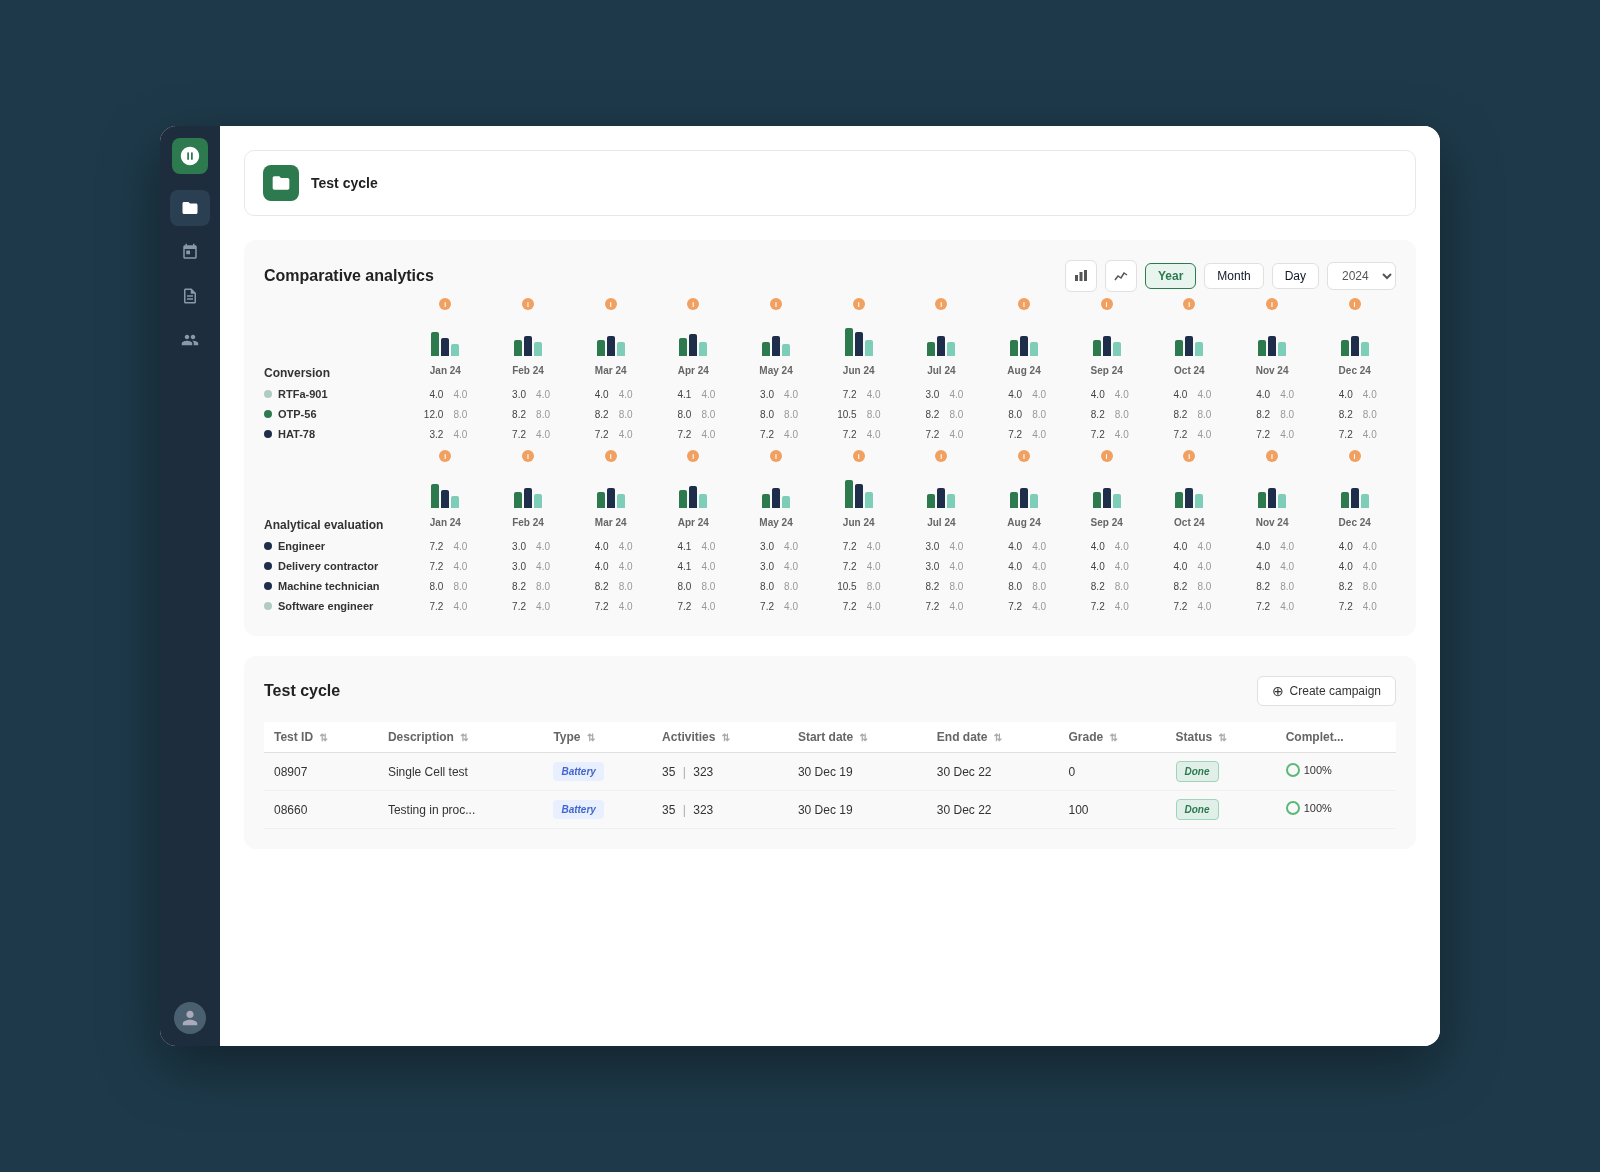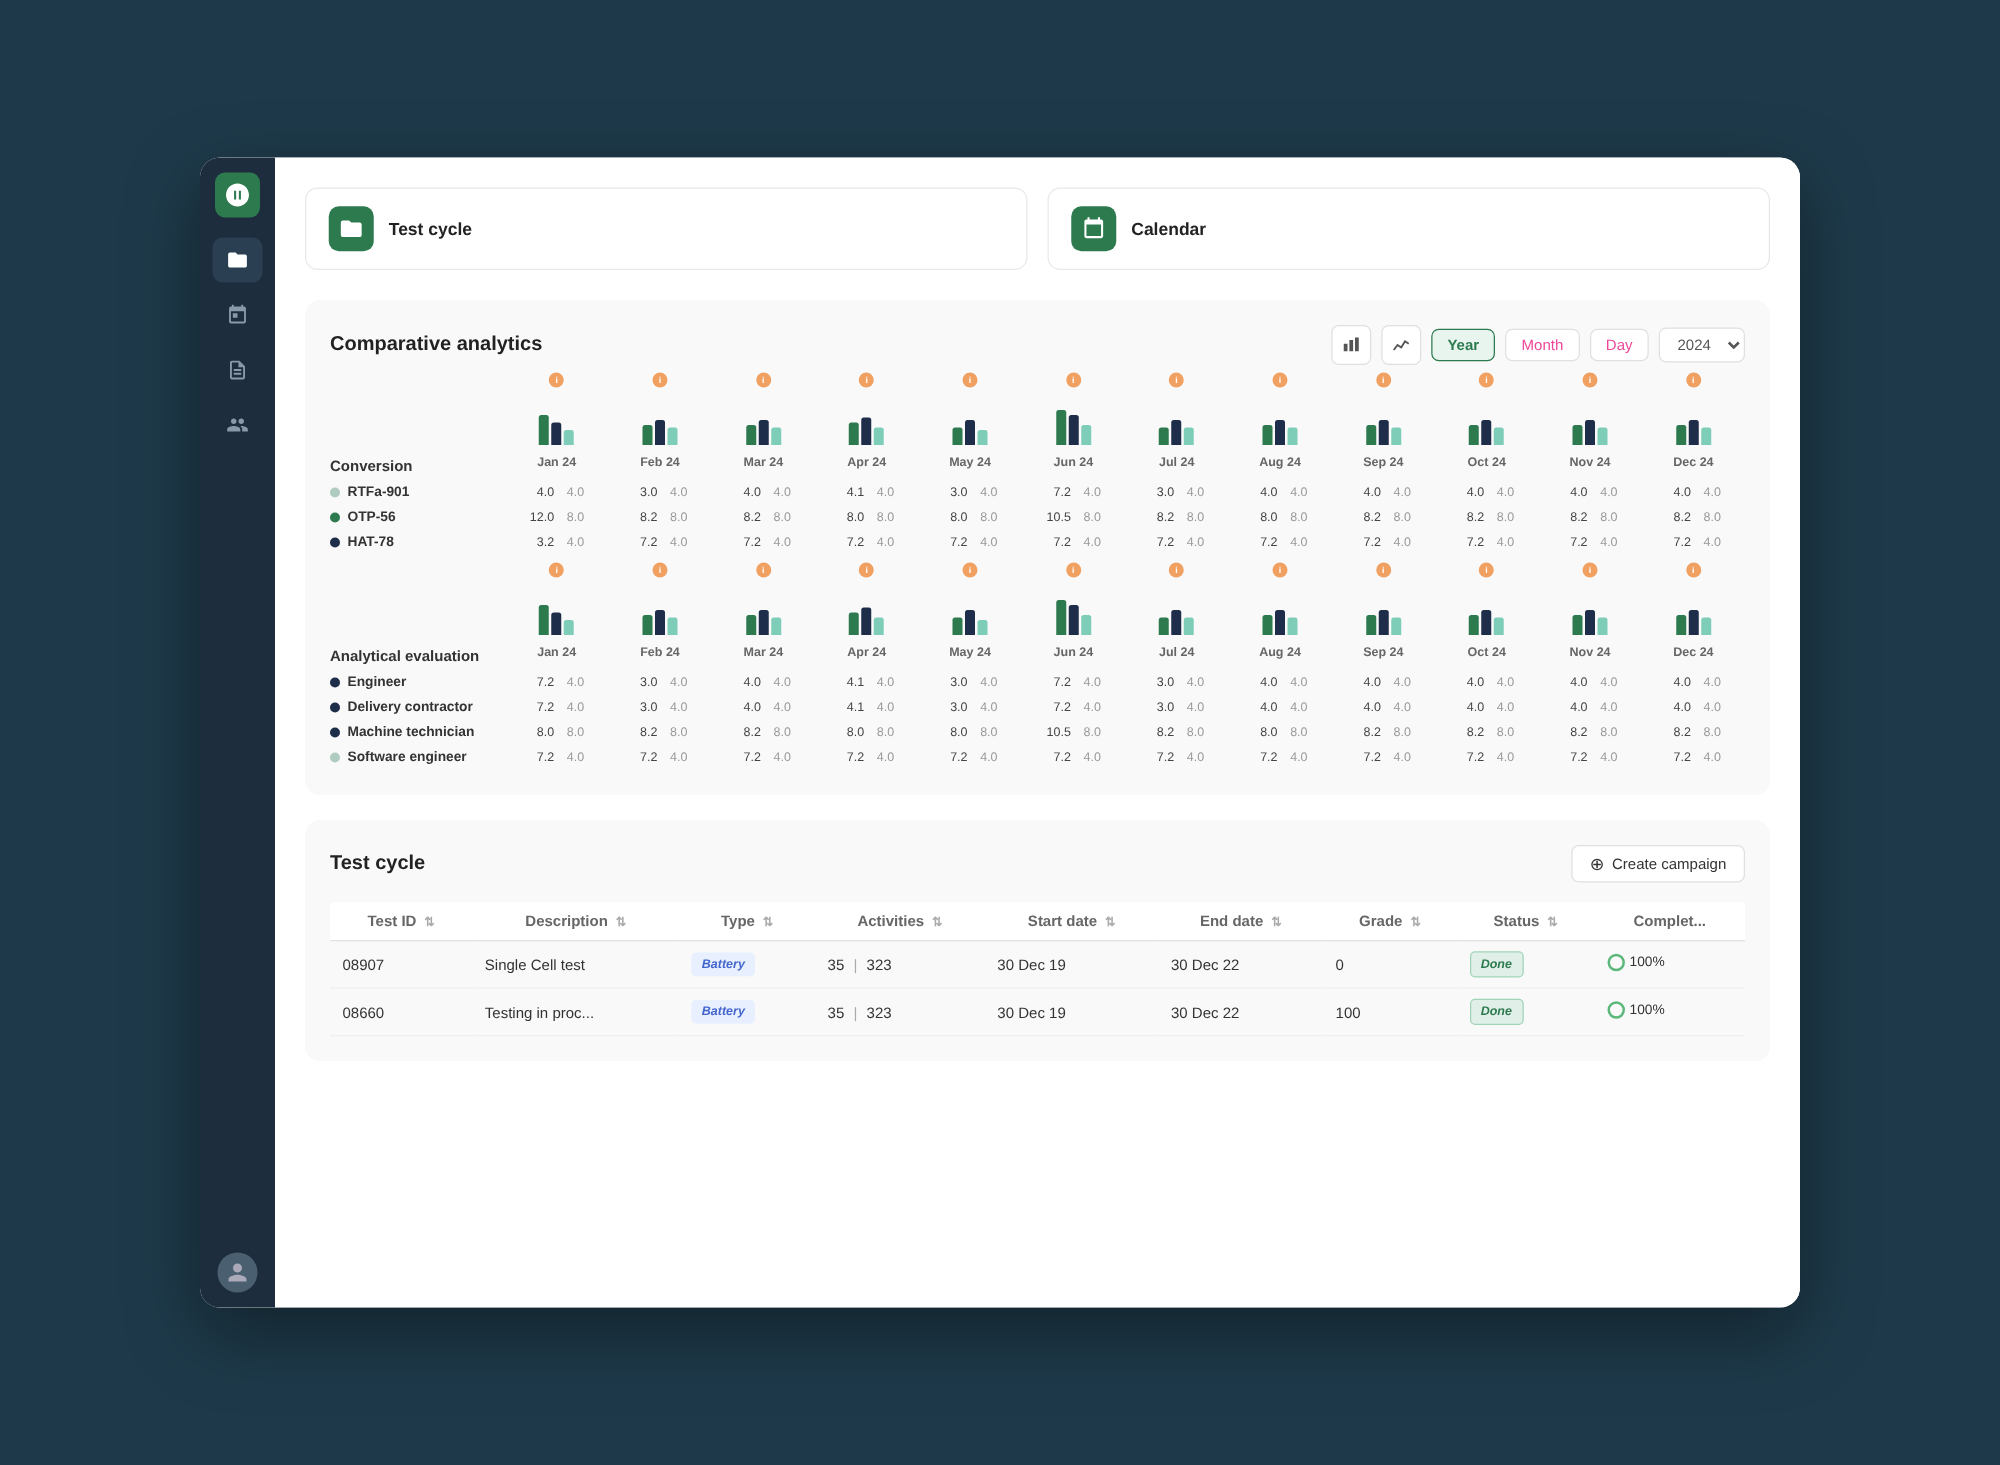--- a/index.html
+++ b/index.html
@@ -150,21 +150,21 @@
       cursor: pointer;
       color: #555;
     }
     .period-btn {
       padding: 5px 12px;
       border: 1px solid #e0e0e0;
       border-radius: 6px;
       background: white;
       font-size: 12px;
       cursor: pointer;
-      color: #ec4899;
+      color: #0f172a;
     }
     .period-btn.active {
       background: #e8f5ee;
       border-color: #2d7a4f;
       color: #2d7a4f;
       font-weight: 600;
     }
     .year-select {
       padding: 5px 10px;
       border: 1px solid #e0e0e0;
@@ -260,21 +260,21 @@
       align-items: center;
       gap: 6px;
     }
     
     .data-table {
       width: 100%;
       border-collapse: collapse;
       font-size: 12px;
     }
     .data-table th {
-      text-align: center;
+      text-align: left;
       padding: 8px 10px;
       color: #666;
       font-weight: 600;
       border-bottom: 1px solid #e0e0e0;
       background: white;
       white-space: nowrap;
     }
     .data-table td {
       padding: 8px 10px;
       border-bottom: 1px solid #f0f0f0;
@@ -373,28 +373,20 @@
     <div class="main-content">
 
       <div class="nav-cards">
         <div class="nav-card">
           <div class="nav-card-icon">
             <svg viewBox="0 0 24 24">
                 <path d="M10 4H4c-1.1 0-2 .9-2 2v12c0 1.1.9 2 2 2h16c1.1 0 2-.9 2-2V8c0-1.1-.9-2-2-2h-8l-2-2z"></path>
               </svg>
           </div>
           <span class="nav-card-label">Test cycle</span>
-        </div>
-        <div class="nav-card">
-          <div class="nav-card-icon">
-            <svg viewBox="0 0 24 24">
-                <path d="M19 3h-1V1h-2v2H8V1H6v2H5c-1.1 0-2 .9-2 2v14c0 1.1.9 2 2 2h14c1.1 0 2-.9 2-2V5c0-1.1-.9-2-2-2zm0 16H5V8h14v11z"></path>
-              </svg>
-          </div>
-          <span class="nav-card-label">Calendar</span>
         </div>
       </div>
 
       <div class="analytics-section">
         <div class="analytics-header">
           <span class="analytics-title">Comparative analytics</span>
           <div class="analytics-controls">
             <div class="chart-type-btn">
               <svg width="14" height="14" viewBox="0 0 14 14">
                 <rect x="1" y="6" width="3" height="6" fill="#555"></rect>

